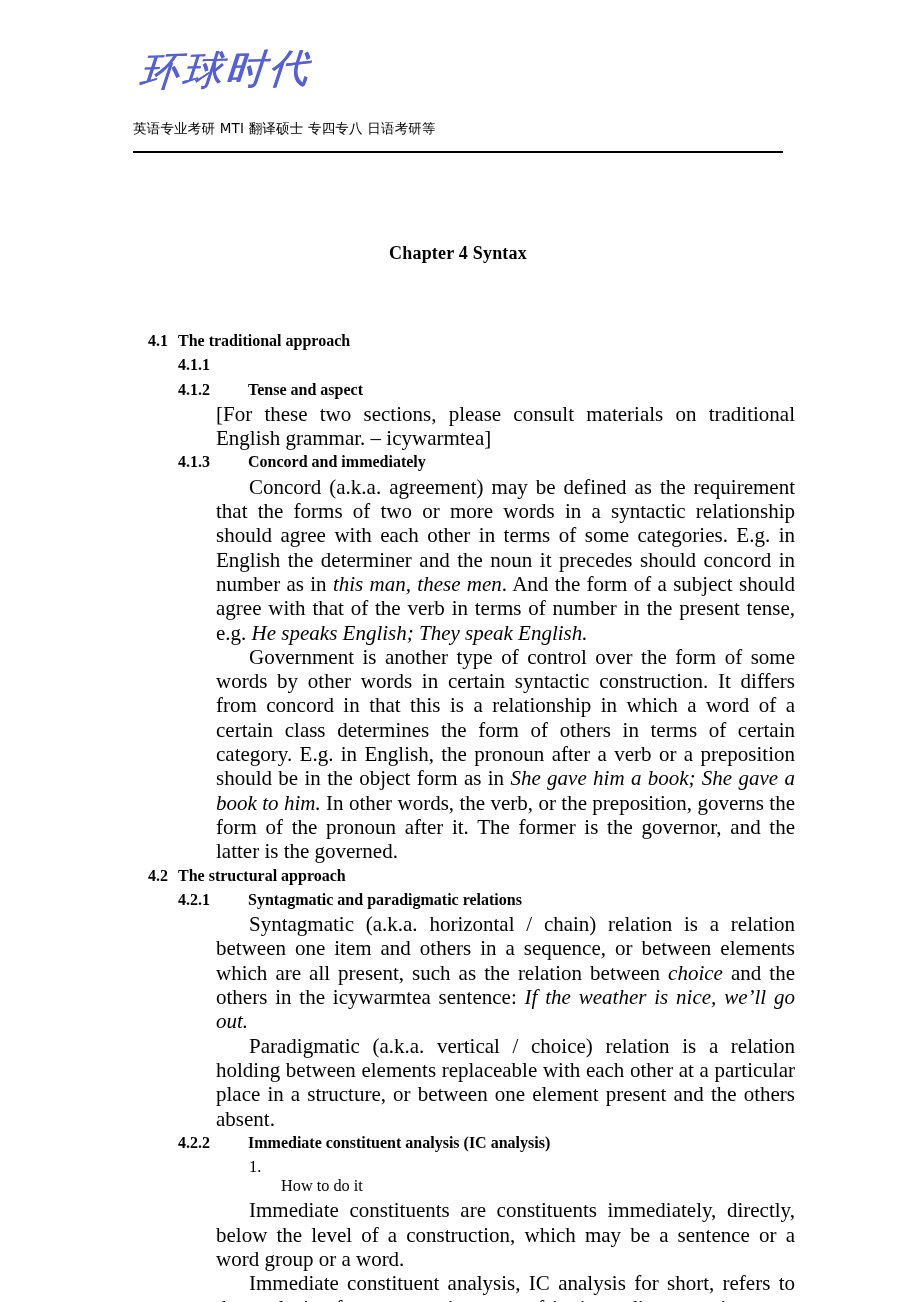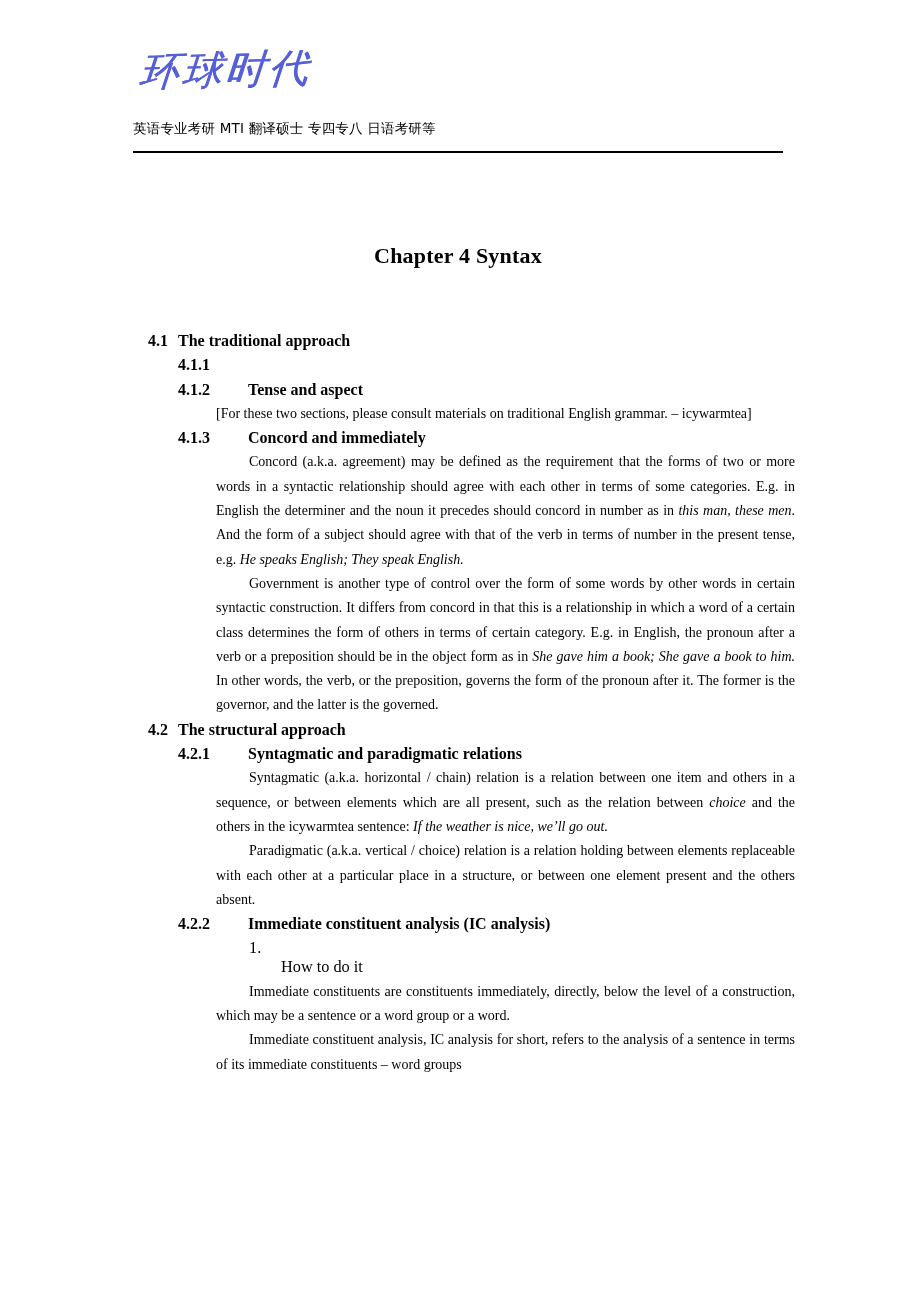--- a/index.html
+++ b/index.html
@@ -58,21 +58,21 @@
     width: 650px;
     height: 0;
     border-top: 2px solid #000000;
   }
   .chapter-title {
     position: absolute;
     left: 133px;
     top: 243px;
     width: 650px;
     text-align: center;
-    font-size: 22px;
+    font-size: 18px;
     font-weight: bold;
     letter-spacing: 0.2px;
   }
 
   .content {
     position: absolute;
     left: 12px;
     top: 329px;
     width: 920px;
   }
@@ -104,21 +104,21 @@
   .h3 .num {
     width: 70px;
     margin-left: 166px;
     flex: none;
   }
   .h3 .txt { flex: 1 1 auto; }
 
   p.body {
     margin: 0;
     padding: 0;
-    font-size: 14px;
+    font-size: 21px;
     line-height: 24.3px;
     text-align: justify;
     text-justify: inter-word;
     margin-left: 204px;
     width: 579px;
     text-indent: 33px;
     hyphens: none;
   }
   p.body.noindent { text-indent: 0; }
 

